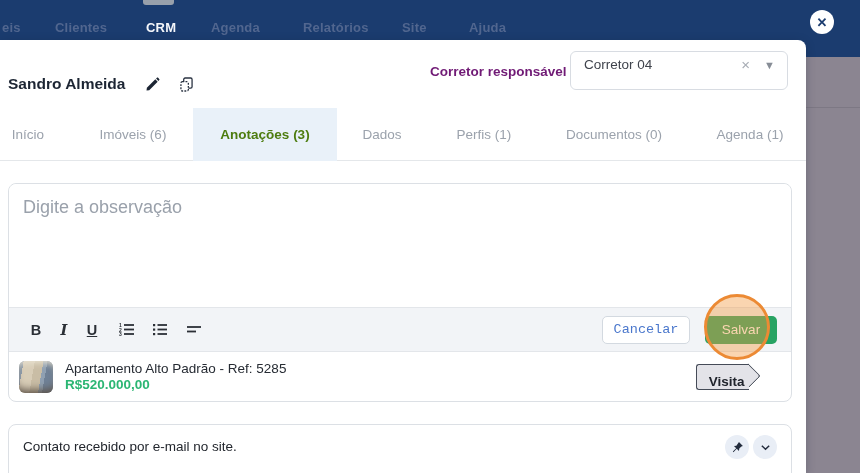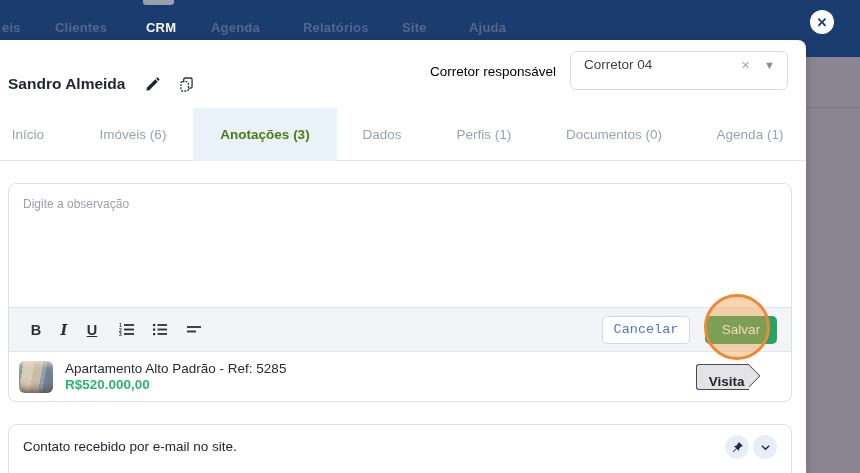--- a/index.html
+++ b/index.html
@@ -22,41 +22,41 @@
   .backdrop-line { position:absolute; left:806px; top:107px; width:54px; height:1px; background:#7d7884; }
 
   
   .modal { position:absolute; left:0; top:40px; width:806px; height:433px; background:#ffffff;
     border-radius:0 8px 0 0; overflow:hidden; box-shadow:0 2px 10px rgba(20,30,50,.25); }
 
   
   .client-row { position:absolute; left:8px; top:35px; display:flex; align-items:center; gap:20px; }
   .client-name { font-size:15.5px; font-weight:700; color:#1c2533; }
   .hicon { display:inline-flex; cursor:pointer; }
-  .resp-label { position:absolute; left:430px; top:24px; font-size:13.5px; font-weight:400; color:#000000; }
+  .resp-label { position:absolute; left:430px; top:24px; font-size:13.5px; font-weight:700; color:#701a75; }
   .select { position:absolute; left:570px; top:11px; width:218px; height:39px; border:1px solid #d8dce2;
     border-radius:6px; display:flex; align-items:center; padding:0 12px 12px 13px; cursor:pointer; background:#fff; }
   .select-value { font-size:13.5px; color:#3f434c; flex:1; }
   .select-clear { color:#a7acb4; font-size:15px; margin-right:14px; cursor:pointer; }
   .select-caret { color:#878d96; font-size:11px; }
 
   
   .tabs { position:absolute; left:0; top:68px; width:806px; height:53px; border-bottom:1px solid #e4e7ea; }
   .tab { position:absolute; top:0; height:53px; display:flex; align-items:center; justify-content:center;
     font-size:13.5px; color:#9ba2ac; cursor:pointer; }
   .tab.active { background:#e9f1f9; color:#4d7c0f; font-weight:700; }
   .tab-t0{left:0;width:56px;} .tab-t1{left:70px;width:126px;} .tab-t2{left:193px;width:144px;}
   .tab-t3{left:337px;width:90px;} .tab-t4{left:430px;width:108px;} .tab-t5{left:545px;width:138px;}
   .tab-t6{left:690px;width:120px;}
 
   
   .card { position:absolute; left:8px; top:143px; width:784px; height:219px;
     border:1px solid #dce0e5; border-radius:8px; background:#fff; }
   .note-input { display:block; width:100%; height:123px; border:none; outline:none; resize:none;
-    padding:13px 14px; font-family:"Liberation Sans", sans-serif; font-size:12px; color:#333; border-radius:8px 8px 0 0; }
+    padding:13px 14px; font-family:"Liberation Sans", sans-serif; font-size:18px; color:#333; border-radius:8px 8px 0 0; }
   .note-input::placeholder { color:#9aa1ab; }
   .toolbar { display:flex; align-items:center; height:45px; background:#f2f4f7;
     border-top:1px solid #e3e6ea; border-bottom:1px solid #e3e6ea; padding:0 14px; }
   .fmt { display:flex; align-items:center; justify-content:center; width:26px; height:26px;
     font-size:14.5px; font-weight:700; color:#2b2f36; cursor:pointer; margin-right:2px; }
   .fmt.italic { font-family:"DejaVu Serif", serif; font-style:italic; font-weight:600; }
   .fmt.underline { text-decoration:underline; }
   .fmt.svgbtn { margin-left:6px; }
   .toolbar-spacer { flex:1; }
   .btn-cancel { width:88px; height:28px; border:1px solid #d3d9e0; border-radius:5px; background:#fff;

